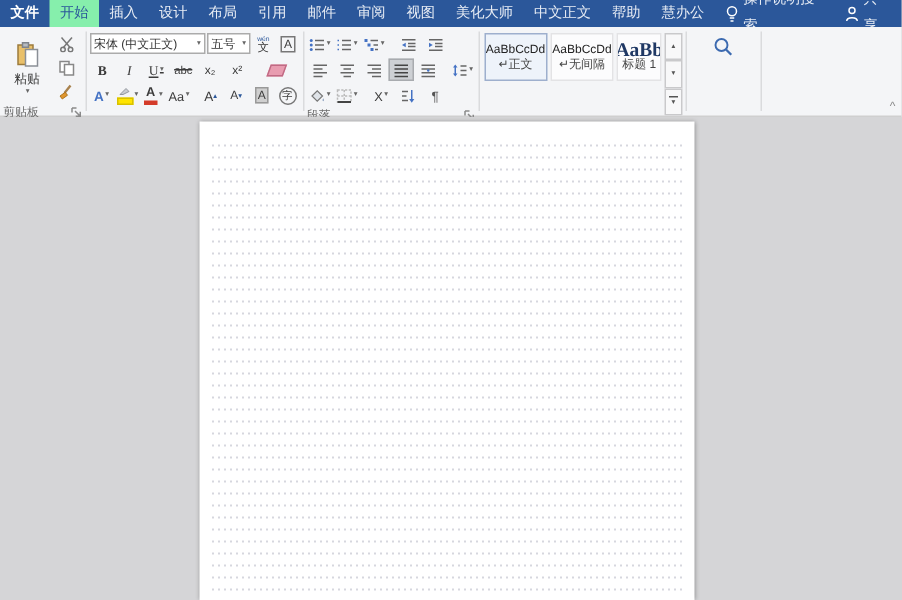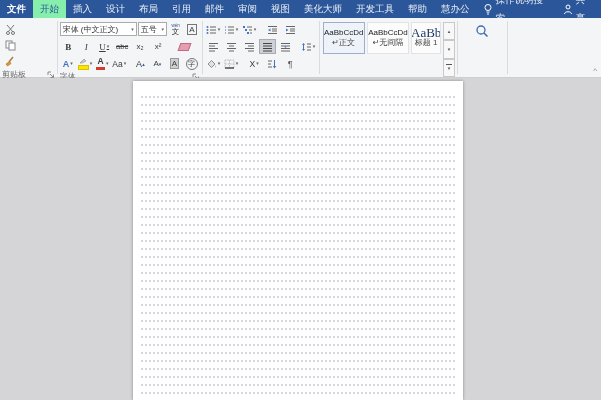--- a/index.html
+++ b/index.html
@@ -62,21 +62,21 @@
   .eraser{display:inline-block;width:9px;height:6px;background:#e89cb0;border:1px solid #c06a84;transform:skewX(-20deg);}
 
   
   .para-active{background:#cdd0d4;border:1px solid #a8abaf;}
 
   
   .style-card{width:43px;height:30px;border:1px solid #e3e3e5;background:#fcfcfd;margin:2px 1px 0 1px;
               display:flex;flex-direction:column;align-items:center;justify-content:center;overflow:hidden;}
   .style-card.selected{border:1px solid #9eafcd;background:#eef3fa;}
   .style-prev{font-size:8px;color:#222;line-height:10px;white-space:nowrap;text-align:right;}
-  .style-prev.h1{font-size:13px;font-weight:normal;color:#1f3864;font-family:"Liberation Serif","DejaVu Serif",serif;}
+  .style-prev.h1{font-size:13px;font-weight:bold;color:#1f3864;font-family:"Liberation Serif","DejaVu Serif",serif;}
   .style-name{font-size:8px;color:#444;line-height:10px;white-space:nowrap;}
   .style-scroll{display:flex;flex-direction:column;width:12px;margin:2px 0 0 1px;}
   .style-scroll .sbtn{flex:1;border:1px solid #c9c9cb;background:#f8f8f9;font-size:5px;color:#555;
                       display:flex;align-items:center;justify-content:center;line-height:1;}
   .more-line{width:6px;border-top:1px solid #555;margin-bottom:1px;}
 
   
   .big-btn{display:flex;flex-direction:column;align-items:center;justify-content:flex-start;
            padding:2px 4px 0 4px;font-size:8.5px;color:#333;text-align:center;line-height:11px;gap:40px;}
   .collapse{position:absolute;right:4px;bottom:2px;font-size:8px;color:#888;line-height:1;}
@@ -100,21 +100,21 @@
     <div class="tab file">文件</div>
     <div class="tab active">开始</div>
     <div class="tab">插入</div>
     <div class="tab">设计</div>
     <div class="tab">布局</div>
     <div class="tab">引用</div>
     <div class="tab">邮件</div>
     <div class="tab">审阅</div>
     <div class="tab">视图</div>
     <div class="tab">美化大师</div>
-    <div class="tab">开发工具</div>
+    <div class="tab">中文正文</div>
     <div class="tab">帮助</div>
     <div class="tab">慧办公</div>
     <div class="tellme">
       <span>
         <svg width="10" height="12" viewBox="0 0 10 12">
             <circle cx="5" cy="4.5" r="3" fill="none" stroke="#fff" stroke-width="1"></circle>
             <line x1="3.5" y1="9" x2="6.5" y2="9" stroke="#fff" stroke-width="1"></line>
             <line x1="4" y1="11" x2="6" y2="11" stroke="#fff" stroke-width="1"></line>
           </svg>
       </span>
@@ -129,20 +129,31 @@
           </svg>
       </span>
       <span>共享</span>
     </div>
   </div>
 
   <div class="ribbon">
 
     <div class="rgroup" style="width:56px;">
       <div class="rgroup-body clip-body">
+        <div class="btn paste-btn">
+          <span>
+            <svg width="19" height="19" viewBox="0 0 19 19">
+              <rect x="3" y="3" width="10" height="13" fill="#e9c06a" stroke="#9c7b3c" stroke-width="1"></rect>
+              <rect x="6" y="1.5" width="4" height="3" fill="#b8bcc2" stroke="#7f848b" stroke-width="1"></rect>
+              <rect x="8" y="6" width="8" height="11" fill="#fff" stroke="#8a8f96" stroke-width="1"></rect>
+            </svg>
+          </span>
+          <span class="lbl">粘贴</span>
+          <span class="arrow">▾</span>
+        </div>
         <div class="clip-col">
           <div class="btn small-btn">
             <svg width="11" height="11" viewBox="0 0 11 11">
                 <line x1="2" y1="1" x2="8" y2="8" stroke="#777" stroke-width="1"></line>
                 <line x1="9" y1="1" x2="3" y2="8" stroke="#777" stroke-width="1"></line>
                 <circle cx="3" cy="9" r="1.5" fill="none" stroke="#777"></circle>
                 <circle cx="8" cy="9" r="1.5" fill="none" stroke="#777"></circle>
               </svg>
           </div>
           <div class="btn small-btn">
@@ -243,176 +254,176 @@
             </div>
             <div class="btn small-btn">
               <span class="shadeA">A</span>
             </div>
             <div class="btn small-btn">
               <span class="circleZ">字</span>
             </div>
           </div>
         </div>
       </div>
+    </div>
+
+    <div class="vdiv"></div>
+
+    <div class="rgroup" style="width:117px;">
+      <div class="rgroup-body">
+        <div class="rows" style="width:100%;">
+          <div class="row">
+            <div class="btn small-btn">
+              <svg width="11" height="10" viewBox="0 0 11 10">
+                  <circle cx="1.5" cy="2" r="1" fill="#4472c4"></circle>
+                  <circle cx="1.5" cy="5" r="1" fill="#4472c4"></circle>
+                  <circle cx="1.5" cy="8" r="1" fill="#4472c4"></circle>
+                  <line x1="4" y1="2" x2="10" y2="2" stroke="#666"></line>
+                  <line x1="4" y1="5" x2="10" y2="5" stroke="#666"></line>
+                  <line x1="4" y1="8" x2="10" y2="8" stroke="#666"></line>
+                </svg>
+              <span class="arrow">▾</span>
+            </div>
+            <div class="btn small-btn">
+              <svg width="11" height="10" viewBox="0 0 11 10">
+                  <line x1="1" y1="2" x2="2" y2="2" stroke="#4472c4"></line>
+                  <line x1="1" y1="5" x2="2" y2="5" stroke="#4472c4"></line>
+                  <line x1="1" y1="8" x2="2" y2="8" stroke="#4472c4"></line>
+                  <line x1="4" y1="2" x2="10" y2="2" stroke="#666"></line>
+                  <line x1="4" y1="5" x2="10" y2="5" stroke="#666"></line>
+                  <line x1="4" y1="8" x2="10" y2="8" stroke="#666"></line>
+                </svg>
+              <span class="arrow">▾</span>
+            </div>
+            <div class="btn small-btn">
+              <svg width="11" height="10" viewBox="0 0 11 10">
+                  <rect x="1" y="1" width="2" height="2" fill="#4472c4"></rect>
+                  <rect x="3" y="4" width="2" height="2" fill="#4472c4"></rect>
+                  <rect x="5" y="7" width="2" height="2" fill="#4472c4"></rect>
+                  <line x1="5" y1="2" x2="10" y2="2" stroke="#666"></line>
+                  <line x1="7" y1="5" x2="10" y2="5" stroke="#666"></line>
+                  <line x1="8" y1="8" x2="10" y2="8" stroke="#666"></line>
+                </svg>
+              <span class="arrow">▾</span>
+            </div>
+            <div class="btn small-btn" style="margin-left:5px;">
+              <svg width="11" height="10" viewBox="0 0 11 10">
+                  <line x1="1" y1="1.5" x2="10" y2="1.5" stroke="#666"></line>
+                  <line x1="5" y1="4" x2="10" y2="4" stroke="#666"></line>
+                  <line x1="5" y1="6" x2="10" y2="6" stroke="#666"></line>
+                  <line x1="1" y1="8.5" x2="10" y2="8.5" stroke="#666"></line>
+                  <path d="M3.5 3.5 L1 5 L3.5 6.5 Z" fill="#4472c4"></path>
+                </svg>
+            </div>
+            <div class="btn small-btn">
+              <svg width="11" height="10" viewBox="0 0 11 10">
+                  <line x1="1" y1="1.5" x2="10" y2="1.5" stroke="#666"></line>
+                  <line x1="5" y1="4" x2="10" y2="4" stroke="#666"></line>
+                  <line x1="5" y1="6" x2="10" y2="6" stroke="#666"></line>
+                  <line x1="1" y1="8.5" x2="10" y2="8.5" stroke="#666"></line>
+                  <path d="M1 3.5 L3.5 5 L1 6.5 Z" fill="#4472c4"></path>
+                </svg>
+            </div>
+          </div>
+          <div class="row">
+            <div class="btn small-btn">
+              <svg width="11" height="10" viewBox="0 0 11 10">
+                  <line x1="1" y1="1.5" x2="10" y2="1.5" stroke="#666"></line>
+                  <line x1="1" y1="4" x2="7" y2="4" stroke="#666"></line>
+                  <line x1="1" y1="6.5" x2="10" y2="6.5" stroke="#666"></line>
+                  <line x1="1" y1="9" x2="7" y2="9" stroke="#666"></line>
+                </svg>
+            </div>
+            <div class="btn small-btn">
+              <svg width="11" height="10" viewBox="0 0 11 10">
+                  <line x1="1" y1="1.5" x2="10" y2="1.5" stroke="#666"></line>
+                  <line x1="3" y1="4" x2="8" y2="4" stroke="#666"></line>
+                  <line x1="1" y1="6.5" x2="10" y2="6.5" stroke="#666"></line>
+                  <line x1="3" y1="9" x2="8" y2="9" stroke="#666"></line>
+                </svg>
+            </div>
+            <div class="btn small-btn">
+              <svg width="11" height="10" viewBox="0 0 11 10">
+                  <line x1="1" y1="1.5" x2="10" y2="1.5" stroke="#666"></line>
+                  <line x1="4" y1="4" x2="10" y2="4" stroke="#666"></line>
+                  <line x1="1" y1="6.5" x2="10" y2="6.5" stroke="#666"></line>
+                  <line x1="4" y1="9" x2="10" y2="9" stroke="#666"></line>
+                </svg>
+            </div>
+            <div class="btn small-btn para-active">
+              <svg width="11" height="10" viewBox="0 0 11 10">
+                  <line x1="1" y1="1.5" x2="10" y2="1.5" stroke="#444"></line>
+                  <line x1="1" y1="4" x2="10" y2="4" stroke="#444"></line>
+                  <line x1="1" y1="6.5" x2="10" y2="6.5" stroke="#444"></line>
+                  <line x1="1" y1="9" x2="10" y2="9" stroke="#444"></line>
+                </svg>
+            </div>
+            <div class="btn small-btn">
+              <svg width="11" height="10" viewBox="0 0 11 10">
+                  <line x1="1" y1="1.5" x2="10" y2="1.5" stroke="#666"></line>
+                  <line x1="1" y1="4" x2="10" y2="4" stroke="#666"></line>
+                  <line x1="1" y1="6.5" x2="10" y2="6.5" stroke="#666"></line>
+                  <line x1="1" y1="9" x2="10" y2="9" stroke="#666"></line>
+                  <circle cx="5.5" cy="5" r="0.8" fill="#4472c4"></circle>
+                </svg>
+            </div>
+            <div class="btn small-btn" style="margin-left:5px;">
+              <svg width="11" height="10" viewBox="0 0 11 10">
+                  <path d="M2.5 1 L1 3 H4 Z" fill="#4472c4"></path>
+                  <path d="M2.5 9 L1 7 H4 Z" fill="#4472c4"></path>
+                  <line x1="2.5" y1="2.5" x2="2.5" y2="7.5" stroke="#4472c4"></line>
+                  <line x1="6" y1="2" x2="10" y2="2" stroke="#666"></line>
+                  <line x1="6" y1="5" x2="10" y2="5" stroke="#666"></line>
+                  <line x1="6" y1="8" x2="10" y2="8" stroke="#666"></line>
+                </svg>
+              <span class="arrow">▾</span>
+            </div>
+          </div>
+          <div class="row">
+            <div class="btn small-btn">
+              <svg width="11" height="10" viewBox="0 0 11 10">
+                  <path d="M2 5 L5.5 1.5 L9 5 L5.5 8.5 Z" fill="#dfe3e8" stroke="#777" stroke-width="0.8"></path>
+                  <path d="M9.5 6.5 Q10.5 8 9.5 8.5 Q8.5 8 9.5 6.5Z" fill="#8fa3c0"></path>
+                </svg>
+              <span class="arrow">▾</span>
+            </div>
+            <div class="btn small-btn">
+              <svg width="11" height="10" viewBox="0 0 11 10">
+                  <rect x="1" y="1" width="9" height="8" fill="none" stroke="#bbb" stroke-dasharray="1.5 1"></rect>
+                  <line x1="1" y1="5" x2="10" y2="5" stroke="#bbb" stroke-dasharray="1.5 1"></line>
+                  <line x1="5.5" y1="1" x2="5.5" y2="9" stroke="#bbb" stroke-dasharray="1.5 1"></line>
+                  <line x1="1" y1="9" x2="10" y2="9" stroke="#444" stroke-width="1.4"></line>
+                </svg>
+              <span class="arrow">▾</span>
+            </div>
+            <div class="btn small-btn" style="margin-left:5px;font-size:8.5px;">
+              <span>X</span>
+              <span class="arrow">▾</span>
+            </div>
+            <div class="btn small-btn">
+              <svg width="10" height="10" viewBox="0 0 10 10">
+                  <line x1="1" y1="2" x2="5" y2="2" stroke="#666"></line>
+                  <line x1="1" y1="5" x2="4" y2="5" stroke="#666"></line>
+                  <line x1="1" y1="8" x2="5" y2="8" stroke="#666"></line>
+                  <line x1="7.5" y1="1" x2="7.5" y2="8" stroke="#4472c4"></line>
+                  <path d="M7.5 9.5 L5.8 7 H9.2 Z" fill="#4472c4"></path>
+                </svg>
+            </div>
+            <div class="btn small-btn" style="font-size:9px;color:#555;">¶</div>
+          </div>
+        </div>
+      </div>
       <div class="rgroup-footer">
-        <span>字体</span>
+        <span>段落</span>
         <span class="launcher">
           <svg width="8" height="8" viewBox="0 0 8 8">
               <path d="M1 1 H4 M1 1 V4" stroke="#8a8a8a" fill="none"></path>
               <path d="M3 3 L6.5 6.5 M6.5 3.5 V6.5 H3.5" stroke="#8a8a8a" fill="none"></path>
             </svg>
         </span>
-      </div>
-    </div>
-
-    <div class="vdiv"></div>
-
-    <div class="rgroup" style="width:117px;">
-      <div class="rgroup-body">
-        <div class="rows" style="width:100%;">
-          <div class="row">
-            <div class="btn small-btn">
-              <svg width="11" height="10" viewBox="0 0 11 10">
-                  <circle cx="1.5" cy="2" r="1" fill="#4472c4"></circle>
-                  <circle cx="1.5" cy="5" r="1" fill="#4472c4"></circle>
-                  <circle cx="1.5" cy="8" r="1" fill="#4472c4"></circle>
-                  <line x1="4" y1="2" x2="10" y2="2" stroke="#666"></line>
-                  <line x1="4" y1="5" x2="10" y2="5" stroke="#666"></line>
-                  <line x1="4" y1="8" x2="10" y2="8" stroke="#666"></line>
-                </svg>
-              <span class="arrow">▾</span>
-            </div>
-            <div class="btn small-btn">
-              <svg width="11" height="10" viewBox="0 0 11 10">
-                  <line x1="1" y1="2" x2="2" y2="2" stroke="#4472c4"></line>
-                  <line x1="1" y1="5" x2="2" y2="5" stroke="#4472c4"></line>
-                  <line x1="1" y1="8" x2="2" y2="8" stroke="#4472c4"></line>
-                  <line x1="4" y1="2" x2="10" y2="2" stroke="#666"></line>
-                  <line x1="4" y1="5" x2="10" y2="5" stroke="#666"></line>
-                  <line x1="4" y1="8" x2="10" y2="8" stroke="#666"></line>
-                </svg>
-              <span class="arrow">▾</span>
-            </div>
-            <div class="btn small-btn">
-              <svg width="11" height="10" viewBox="0 0 11 10">
-                  <rect x="1" y="1" width="2" height="2" fill="#4472c4"></rect>
-                  <rect x="3" y="4" width="2" height="2" fill="#4472c4"></rect>
-                  <rect x="5" y="7" width="2" height="2" fill="#4472c4"></rect>
-                  <line x1="5" y1="2" x2="10" y2="2" stroke="#666"></line>
-                  <line x1="7" y1="5" x2="10" y2="5" stroke="#666"></line>
-                  <line x1="8" y1="8" x2="10" y2="8" stroke="#666"></line>
-                </svg>
-              <span class="arrow">▾</span>
-            </div>
-            <div class="btn small-btn" style="margin-left:5px;">
-              <svg width="11" height="10" viewBox="0 0 11 10">
-                  <line x1="1" y1="1.5" x2="10" y2="1.5" stroke="#666"></line>
-                  <line x1="5" y1="4" x2="10" y2="4" stroke="#666"></line>
-                  <line x1="5" y1="6" x2="10" y2="6" stroke="#666"></line>
-                  <line x1="1" y1="8.5" x2="10" y2="8.5" stroke="#666"></line>
-                  <path d="M3.5 3.5 L1 5 L3.5 6.5 Z" fill="#4472c4"></path>
-                </svg>
-            </div>
-            <div class="btn small-btn">
-              <svg width="11" height="10" viewBox="0 0 11 10">
-                  <line x1="1" y1="1.5" x2="10" y2="1.5" stroke="#666"></line>
-                  <line x1="5" y1="4" x2="10" y2="4" stroke="#666"></line>
-                  <line x1="5" y1="6" x2="10" y2="6" stroke="#666"></line>
-                  <line x1="1" y1="8.5" x2="10" y2="8.5" stroke="#666"></line>
-                  <path d="M1 3.5 L3.5 5 L1 6.5 Z" fill="#4472c4"></path>
-                </svg>
-            </div>
-          </div>
-          <div class="row">
-            <div class="btn small-btn">
-              <svg width="11" height="10" viewBox="0 0 11 10">
-                  <line x1="1" y1="1.5" x2="10" y2="1.5" stroke="#666"></line>
-                  <line x1="1" y1="4" x2="7" y2="4" stroke="#666"></line>
-                  <line x1="1" y1="6.5" x2="10" y2="6.5" stroke="#666"></line>
-                  <line x1="1" y1="9" x2="7" y2="9" stroke="#666"></line>
-                </svg>
-            </div>
-            <div class="btn small-btn">
-              <svg width="11" height="10" viewBox="0 0 11 10">
-                  <line x1="1" y1="1.5" x2="10" y2="1.5" stroke="#666"></line>
-                  <line x1="3" y1="4" x2="8" y2="4" stroke="#666"></line>
-                  <line x1="1" y1="6.5" x2="10" y2="6.5" stroke="#666"></line>
-                  <line x1="3" y1="9" x2="8" y2="9" stroke="#666"></line>
-                </svg>
-            </div>
-            <div class="btn small-btn">
-              <svg width="11" height="10" viewBox="0 0 11 10">
-                  <line x1="1" y1="1.5" x2="10" y2="1.5" stroke="#666"></line>
-                  <line x1="4" y1="4" x2="10" y2="4" stroke="#666"></line>
-                  <line x1="1" y1="6.5" x2="10" y2="6.5" stroke="#666"></line>
-                  <line x1="4" y1="9" x2="10" y2="9" stroke="#666"></line>
-                </svg>
-            </div>
-            <div class="btn small-btn para-active">
-              <svg width="11" height="10" viewBox="0 0 11 10">
-                  <line x1="1" y1="1.5" x2="10" y2="1.5" stroke="#444"></line>
-                  <line x1="1" y1="4" x2="10" y2="4" stroke="#444"></line>
-                  <line x1="1" y1="6.5" x2="10" y2="6.5" stroke="#444"></line>
-                  <line x1="1" y1="9" x2="10" y2="9" stroke="#444"></line>
-                </svg>
-            </div>
-            <div class="btn small-btn">
-              <svg width="11" height="10" viewBox="0 0 11 10">
-                  <line x1="1" y1="1.5" x2="10" y2="1.5" stroke="#666"></line>
-                  <line x1="1" y1="4" x2="10" y2="4" stroke="#666"></line>
-                  <line x1="1" y1="6.5" x2="10" y2="6.5" stroke="#666"></line>
-                  <line x1="1" y1="9" x2="10" y2="9" stroke="#666"></line>
-                  <circle cx="5.5" cy="5" r="0.8" fill="#4472c4"></circle>
-                </svg>
-            </div>
-            <div class="btn small-btn" style="margin-left:5px;">
-              <svg width="11" height="10" viewBox="0 0 11 10">
-                  <path d="M2.5 1 L1 3 H4 Z" fill="#4472c4"></path>
-                  <path d="M2.5 9 L1 7 H4 Z" fill="#4472c4"></path>
-                  <line x1="2.5" y1="2.5" x2="2.5" y2="7.5" stroke="#4472c4"></line>
-                  <line x1="6" y1="2" x2="10" y2="2" stroke="#666"></line>
-                  <line x1="6" y1="5" x2="10" y2="5" stroke="#666"></line>
-                  <line x1="6" y1="8" x2="10" y2="8" stroke="#666"></line>
-                </svg>
-              <span class="arrow">▾</span>
-            </div>
-          </div>
-          <div class="row">
-            <div class="btn small-btn">
-              <svg width="11" height="10" viewBox="0 0 11 10">
-                  <path d="M2 5 L5.5 1.5 L9 5 L5.5 8.5 Z" fill="#dfe3e8" stroke="#777" stroke-width="0.8"></path>
-                  <path d="M9.5 6.5 Q10.5 8 9.5 8.5 Q8.5 8 9.5 6.5Z" fill="#8fa3c0"></path>
-                </svg>
-              <span class="arrow">▾</span>
-            </div>
-            <div class="btn small-btn">
-              <svg width="11" height="10" viewBox="0 0 11 10">
-                  <rect x="1" y="1" width="9" height="8" fill="none" stroke="#bbb" stroke-dasharray="1.5 1"></rect>
-                  <line x1="1" y1="5" x2="10" y2="5" stroke="#bbb" stroke-dasharray="1.5 1"></line>
-                  <line x1="5.5" y1="1" x2="5.5" y2="9" stroke="#bbb" stroke-dasharray="1.5 1"></line>
-                  <line x1="1" y1="9" x2="10" y2="9" stroke="#444" stroke-width="1.4"></line>
-                </svg>
-              <span class="arrow">▾</span>
-            </div>
-            <div class="btn small-btn" style="margin-left:5px;font-size:8.5px;">
-              <span>X</span>
-              <span class="arrow">▾</span>
-            </div>
-            <div class="btn small-btn">
-              <svg width="10" height="10" viewBox="0 0 10 10">
-                  <line x1="1" y1="2" x2="5" y2="2" stroke="#666"></line>
-                  <line x1="1" y1="5" x2="4" y2="5" stroke="#666"></line>
-                  <line x1="1" y1="8" x2="5" y2="8" stroke="#666"></line>
-                  <line x1="7.5" y1="1" x2="7.5" y2="8" stroke="#4472c4"></line>
-                  <path d="M7.5 9.5 L5.8 7 H9.2 Z" fill="#4472c4"></path>
-                </svg>
-            </div>
-            <div class="btn small-btn" style="font-size:9px;color:#555;">¶</div>
-          </div>
-        </div>
       </div>
     </div>
 
     <div class="vdiv"></div>
 
     <div class="rgroup" style="width:133px;">
       <div class="rgroup-body">
         <div class="style-card selected">
           <span class="style-prev">AaBbCcDd</span>
           <span class="style-name"><span>↵</span><span>正文</span></span>

